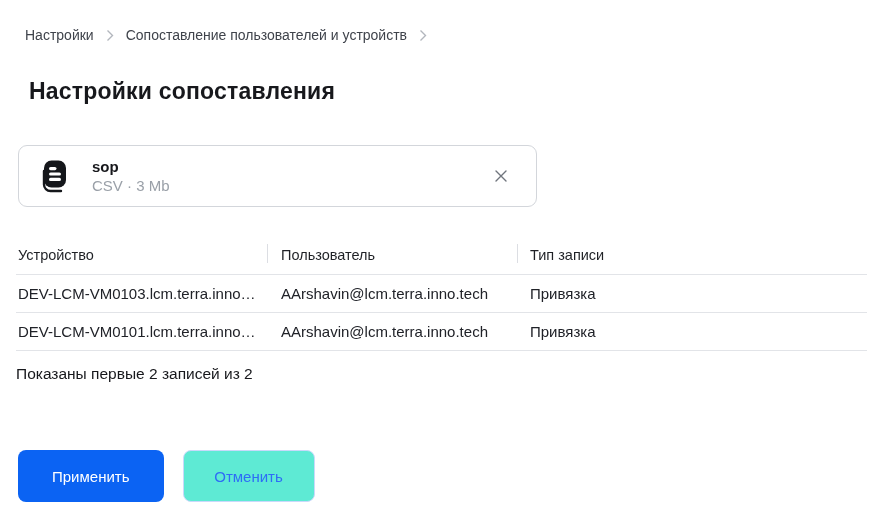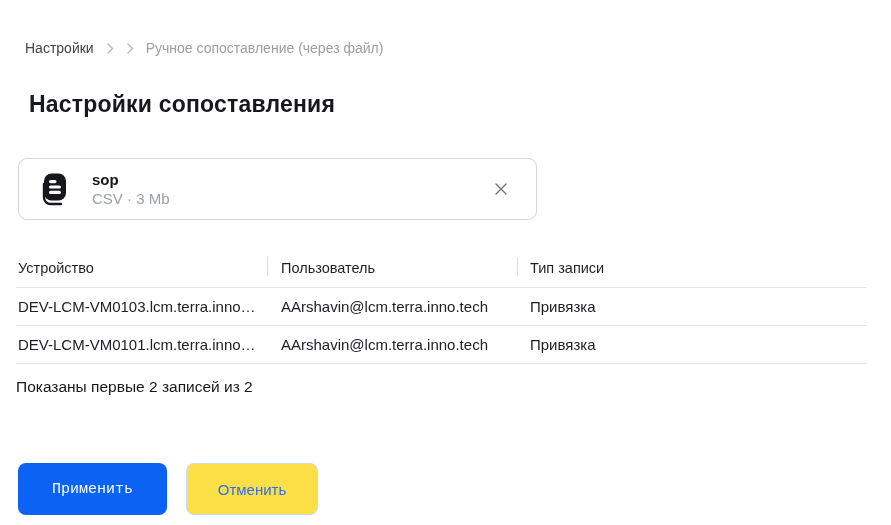--- a/index.html
+++ b/index.html
@@ -5,21 +5,21 @@
   html, body { margin:0; padding:0; }
   body {
     width:891px; height:525px; background:#ffffff;
     font-family:"Liberation Sans", sans-serif;
     color:#1e2025; overflow:hidden; position:relative;
   }
 
   
   .breadcrumb {
     display:flex; align-items:center; gap:12px;
-    padding:40px 24px 0 25px;
+    padding:27px 24px 0 25px;
     font-size:14px; line-height:17px; color:#3f434b;
     white-space:nowrap;
   }
   .crumb-link { cursor:pointer; }
   .crumb-current { color:#9aa0a8; }
   .chev-sep { flex:0 0 auto; display:inline-flex; }
 
   
   .page-title {
     margin:34px 0 0 29px;
@@ -73,39 +73,39 @@
     font-size:15.5px; color:#17181c; line-height:19px;
   }
 
   
   .actions { margin:67px 0 0 18px; display:flex; gap:19px; }
   .btn {
     height:52px; border-radius:8px; font-size:15px;
     font-family:"Liberation Sans", sans-serif; cursor:pointer;
     display:inline-flex; align-items:center; justify-content:center;
   }
-  .btn-primary { background:#0b63f3; color:#ffffff; border:none; min-width:142px; padding:0 34px;font-family:Liberation Mono, monospace; }
-  .btn-secondary { background:#fde047; color:#2e6cf6; border:1px solid #c9d9fb; min-width:132px; padding:0 28px; }
+  .btn-primary { background:#0b63f3; color:#ffffff; border:none; min-width:142px; padding:0 34px; }
+  .btn-secondary { background:#5eead4; color:#2e6cf6; border:1px solid #c9d9fb; min-width:132px; padding:0 28px; }
 </style>
 </head>
 <body>
 
 <nav class="breadcrumb">
   <span class="crumb-link">Настройки</span>
   <span class="chev-sep">
     <svg width="8" height="13" viewBox="0 0 8 13">
         <path d="M1.5 1.5 L6.5 6.5 L1.5 11.5" fill="none" stroke="#b2b6bd" stroke-width="1.4"></path>
       </svg>
   </span>
+  <span class="crumb-link">Сопоставление пользователей и устройств</span>
   <span class="chev-sep">
     <svg width="8" height="13" viewBox="0 0 8 13">
         <path d="M1.5 1.5 L6.5 6.5 L1.5 11.5" fill="none" stroke="#b2b6bd" stroke-width="1.4"></path>
       </svg>
   </span>
-  <span class="crumb-current">Ручное сопоставление (через файл)</span>
 </nav>
 
 <h1 class="page-title">Настройки сопоставления</h1>
 
 <div class="file-card">
   <span class="file-icon">
     <svg width="33" height="37" viewBox="0 0 33 37">
       <path d="M7 13 v13.5 a6.5 6.5 0 0 0 6.5 6.5 H24" fill="none" stroke="#15171b" stroke-width="2.4" stroke-linecap="round"></path>
       <rect x="7" y="2.5" width="22" height="27" rx="7.5" fill="#15171b"></rect>
       <rect x="12" y="9" width="7.5" height="3.2" rx="1.6" fill="#ffffff"></rect>

